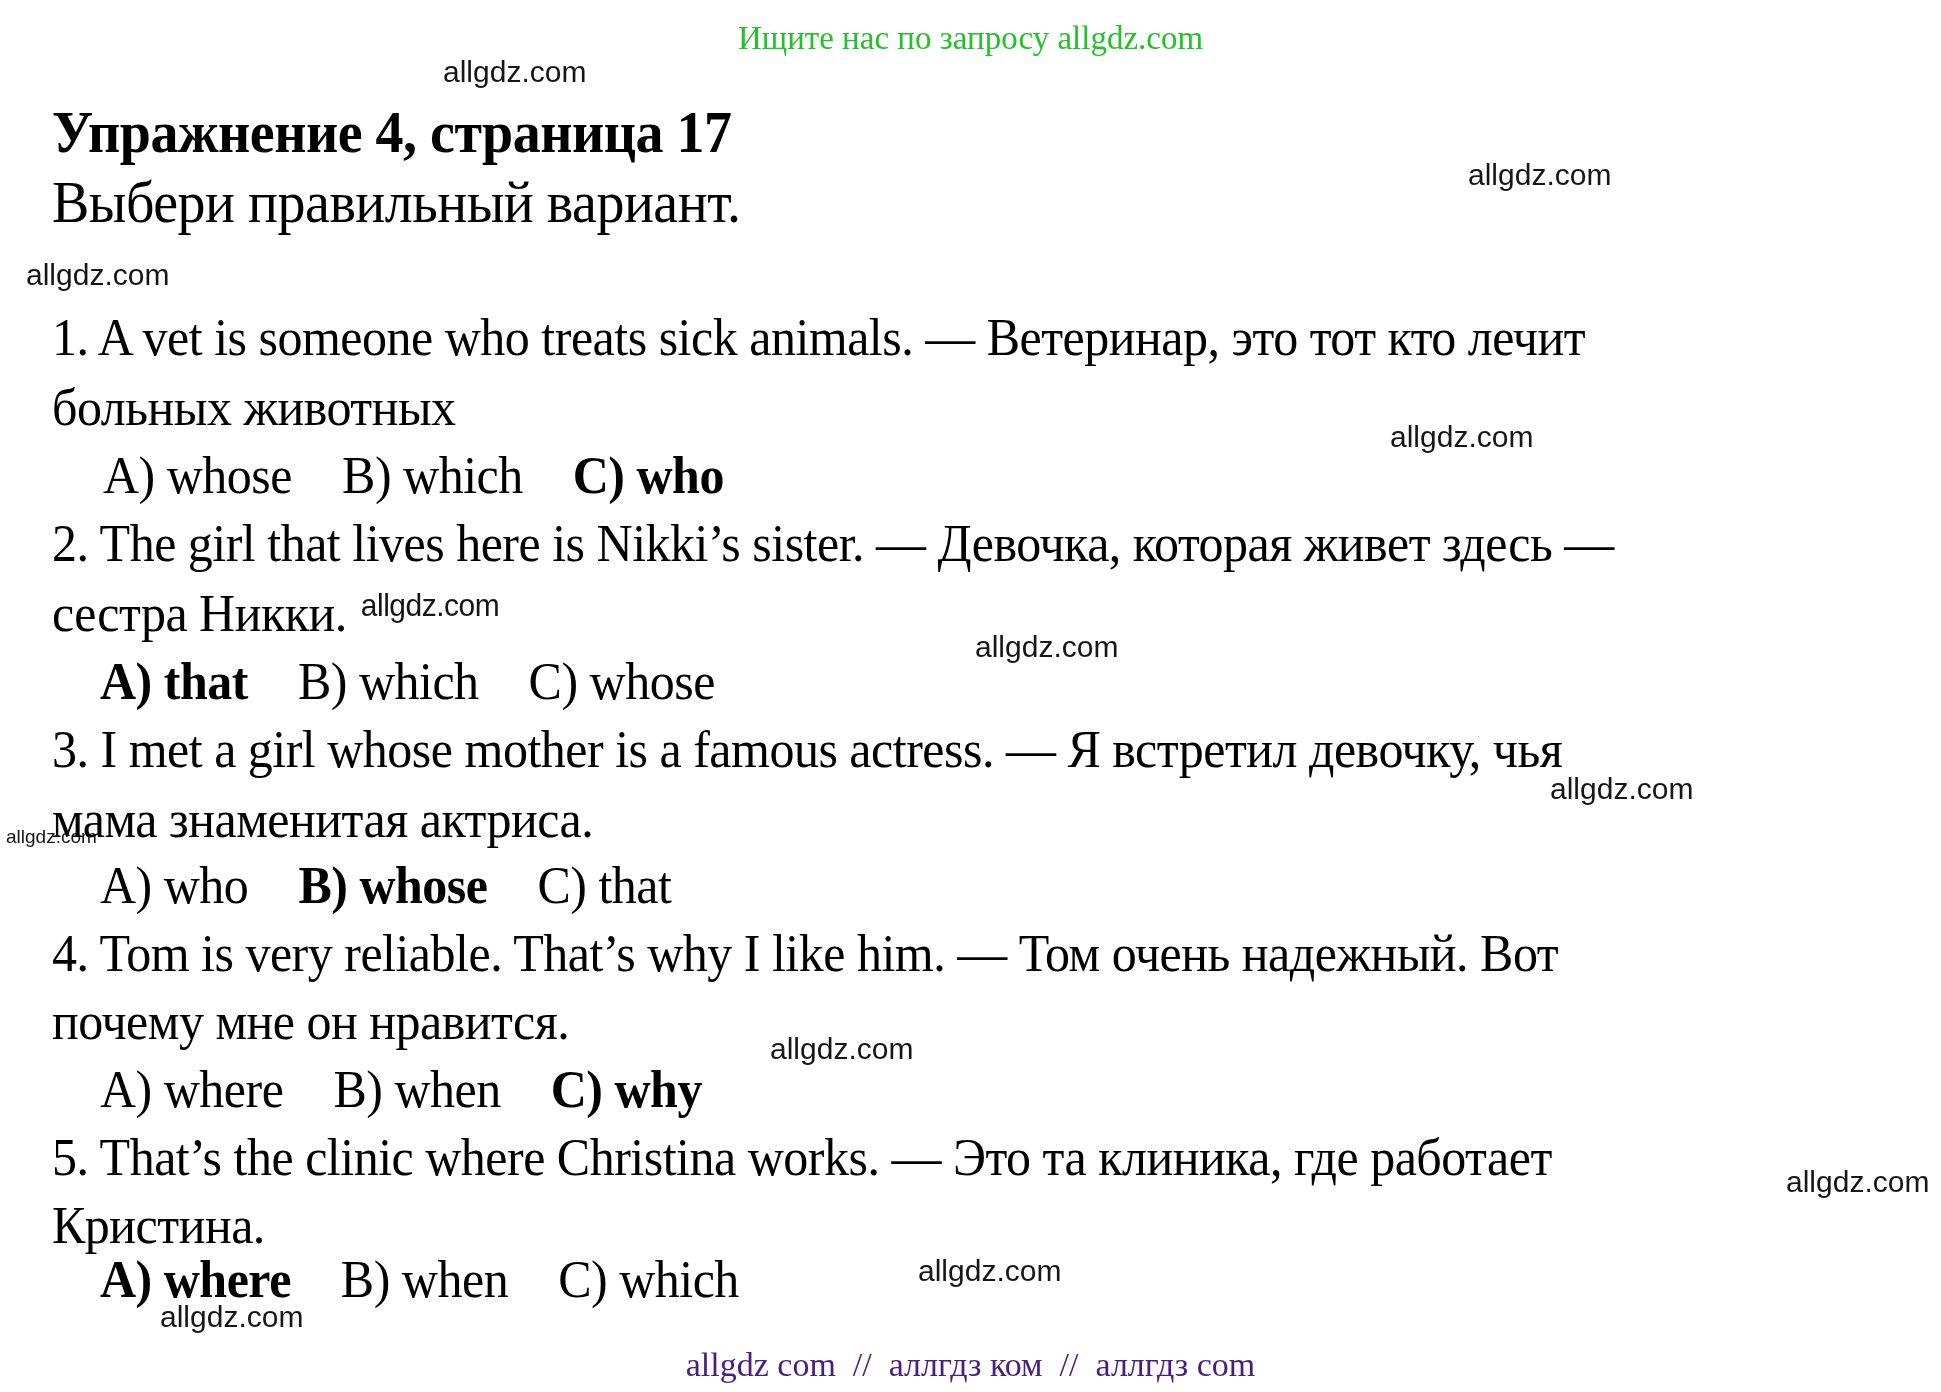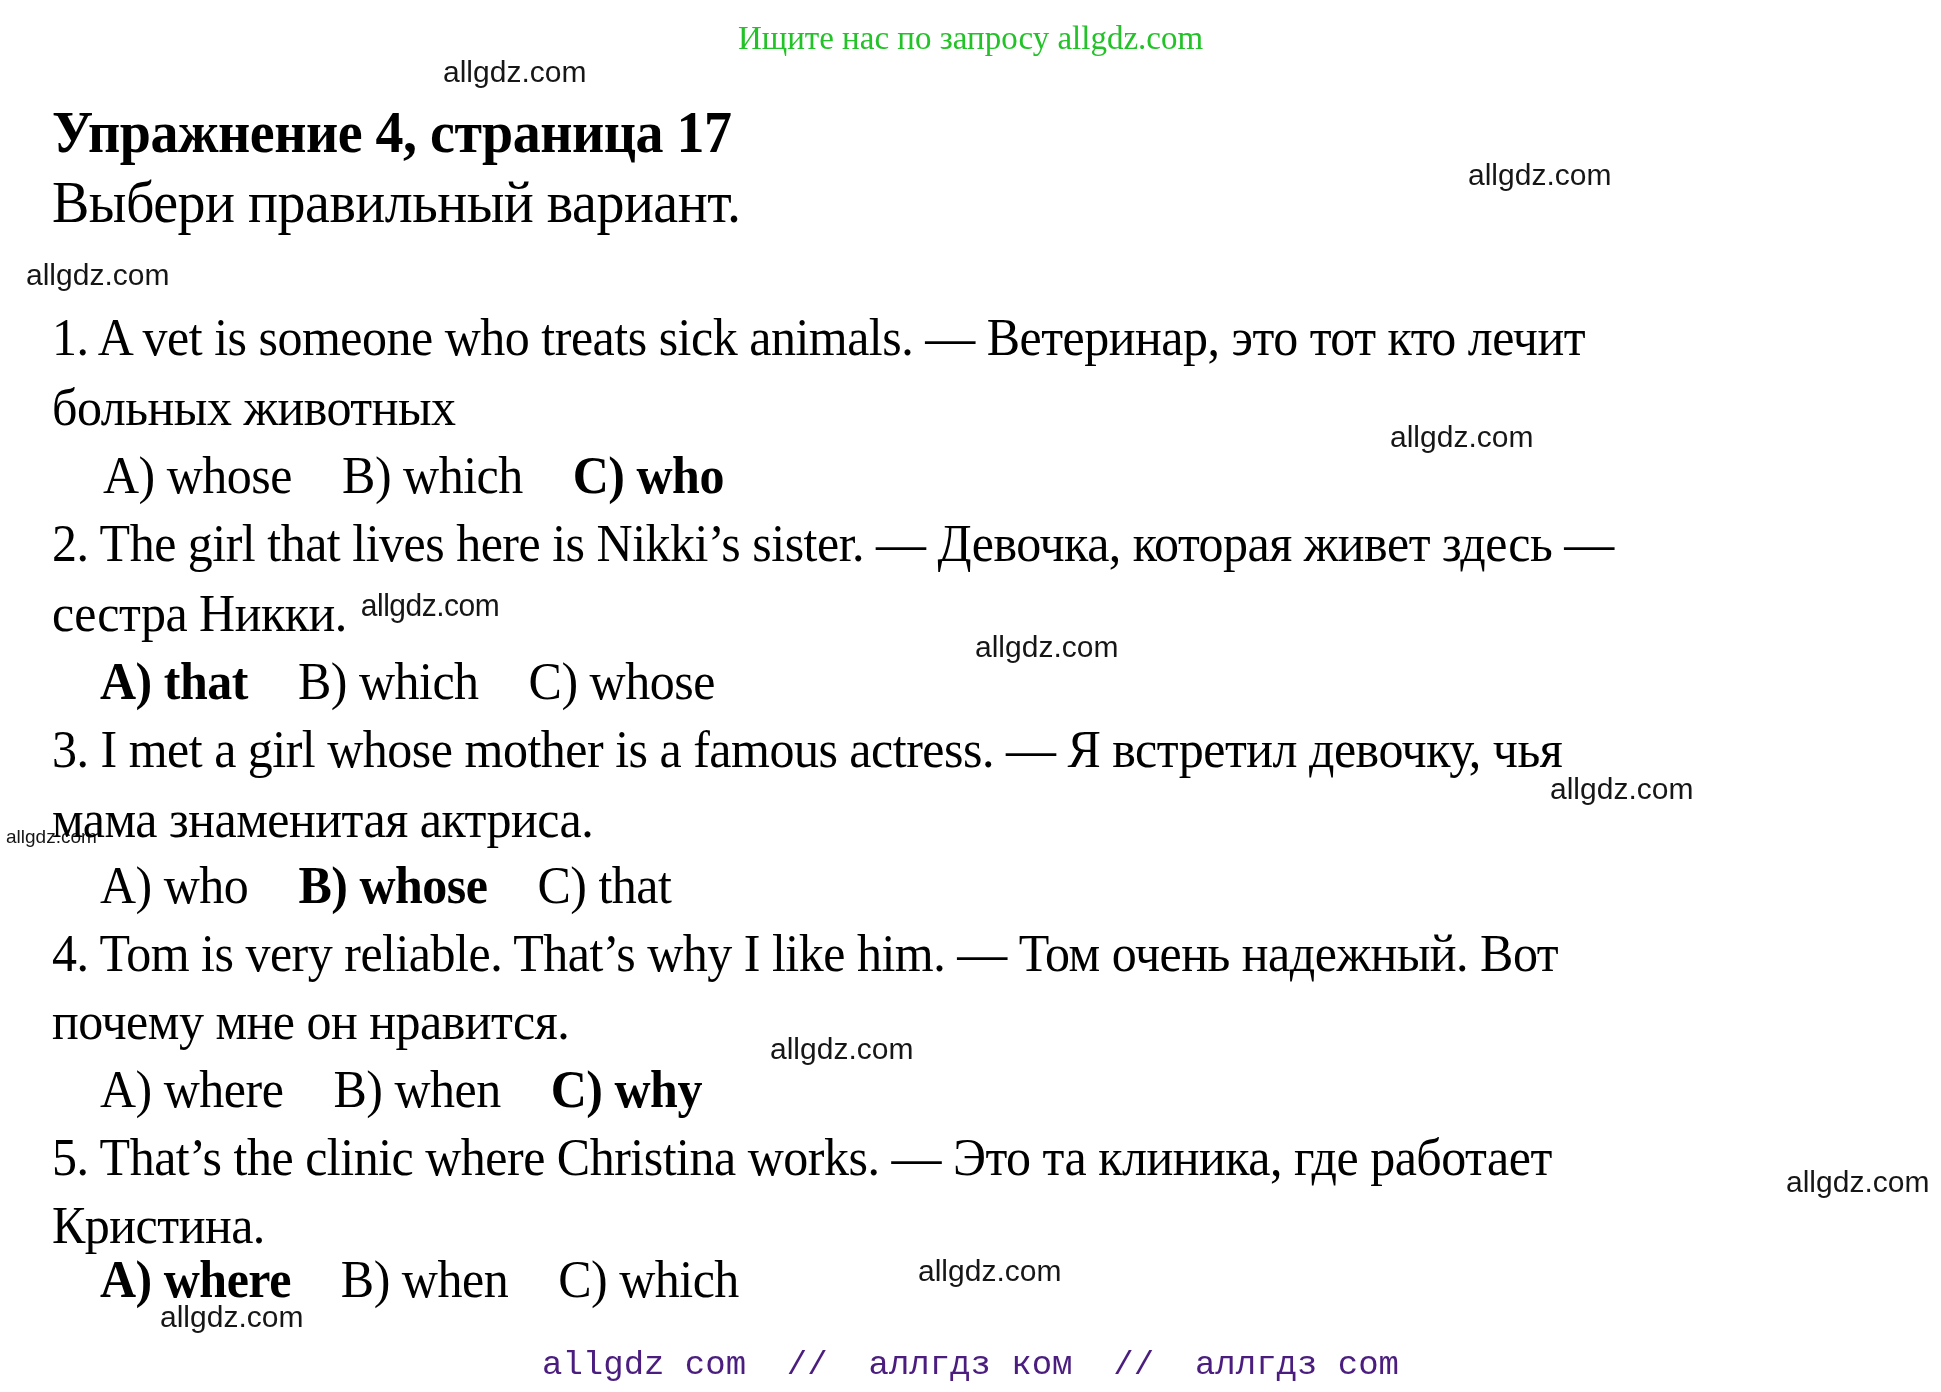--- a/index.html
+++ b/index.html
@@ -73,21 +73,21 @@
     transform: translateX(-50%);
     font-family: Liberation Serif, serif;
     font-size: 33px;
     color: var(--promo-green);
     margin-top: 16px;
   }
   .footer {
     left: 50%;
     top: 1346px;
     transform: translateX(-50%);
-    font-family: Liberation Mono, monospace;
+    font-family: Liberation Serif, serif;
     font-size: 34px;
     color: var(--footer-purple);
     white-space: pre;
   }
 </style>
 </head>
 <body style="--promo-green: #23c228; --footer-purple: #4a1d7e;">
 
 <div class="abs promo">Ищите нас по запросу allgdz.com</div>
 

